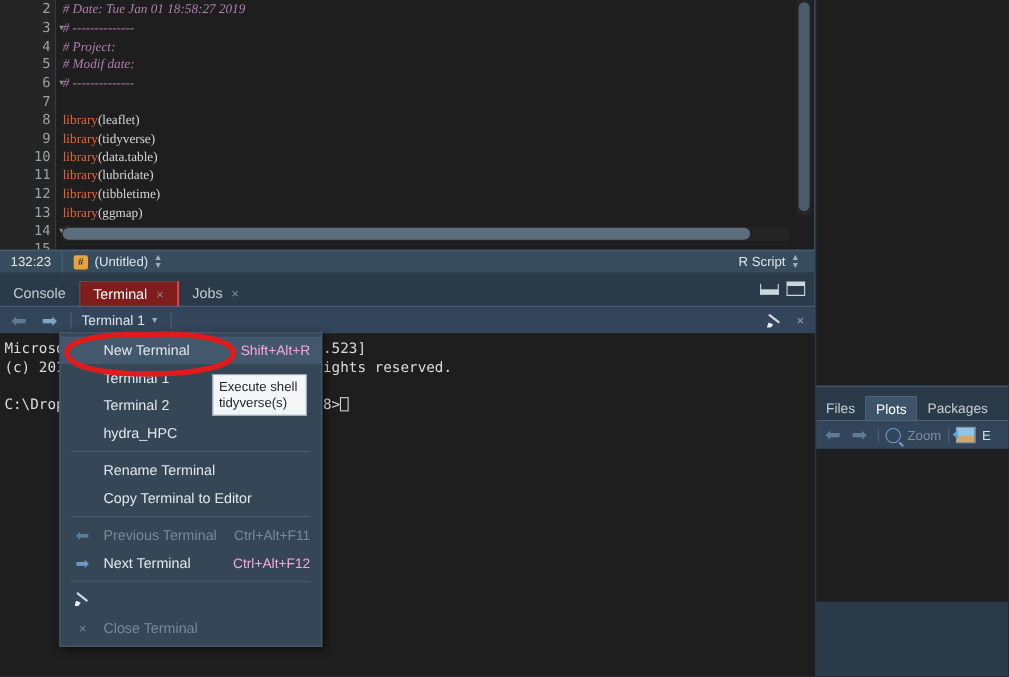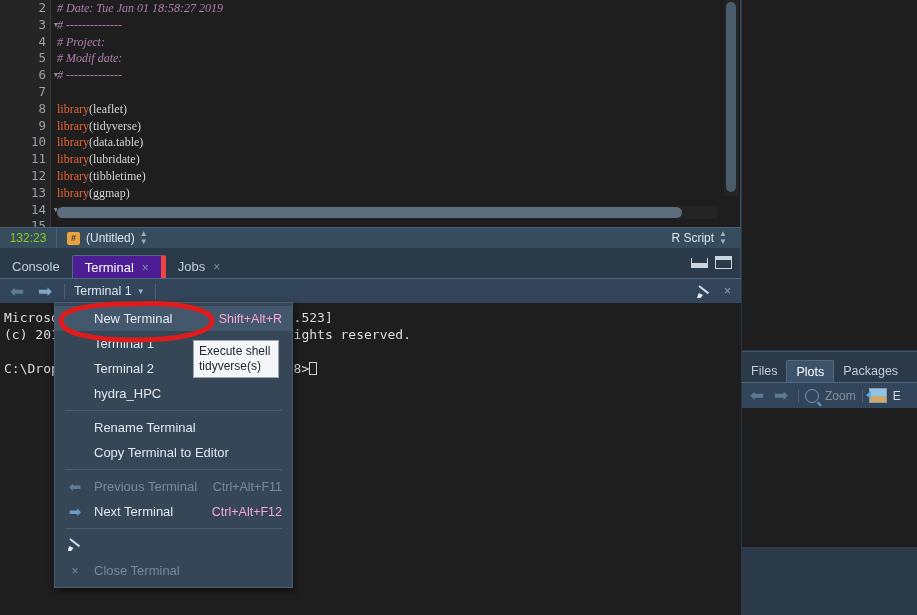--- a/index.html
+++ b/index.html
@@ -112,21 +112,21 @@
     border-top: 1px solid #4a6076;
     box-sizing: border-box;
     display: flex;
     align-items: center;
     font-size: 12px;
     color: #d3dbe3;
   }
   #status-pos {
     width: 56px;
     text-align: center;
-    color: #84cc16;
+    color: #e5e5e5;
     font-size: 12px;
     border-right: 1px solid #4a6076;
     line-height: 20px;
   }
   .rbadge {
     display: inline-block;
     width: 13px; height: 13px;
     background: #e8a33d;
     color: #2b3a49;
     font-size: 9px;
@@ -174,25 +174,25 @@
     line-height: 24px;
     padding: 0 12px;
     font-size: 13px;
     color: #c3cdd6;
     background: transparent;
     display: flex;
     align-items: center;
     box-sizing: border-box;
   }
   .tab.active {
-    background: #4c1d95;
+    background: #7f1d1d;
     color: #ffffff;
     border-top: 1px solid #51697f;
     border-left: 1px solid #51697f;
-    border-right: 5px solid #ef4444;
+    border-right: 2px solid #ef4444;
     border-radius: 2px 2px 0 0;
   }
   .tab .x {
     margin-left: 8px;
     color: #7f909f;
     font-size: 12px;
   }
   #tabbar-rule {
     position: absolute;
     left: 0; top: 30px;

